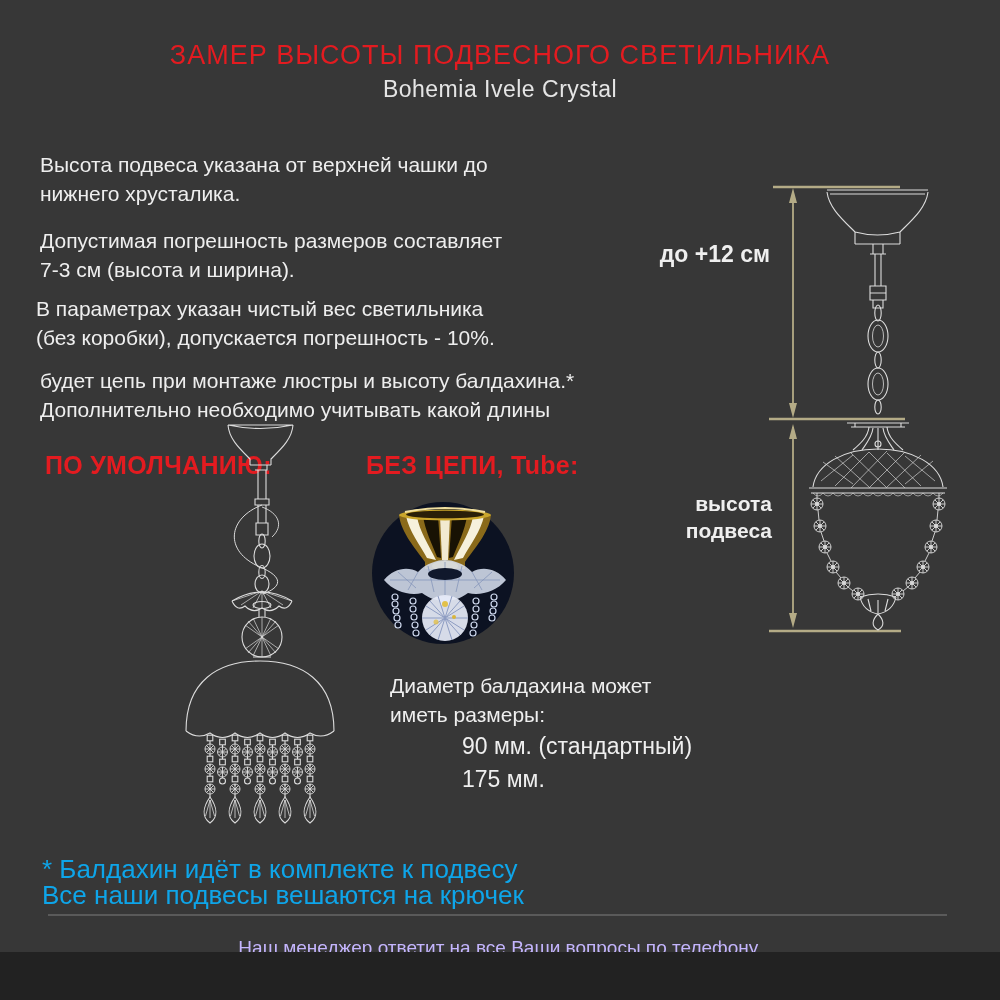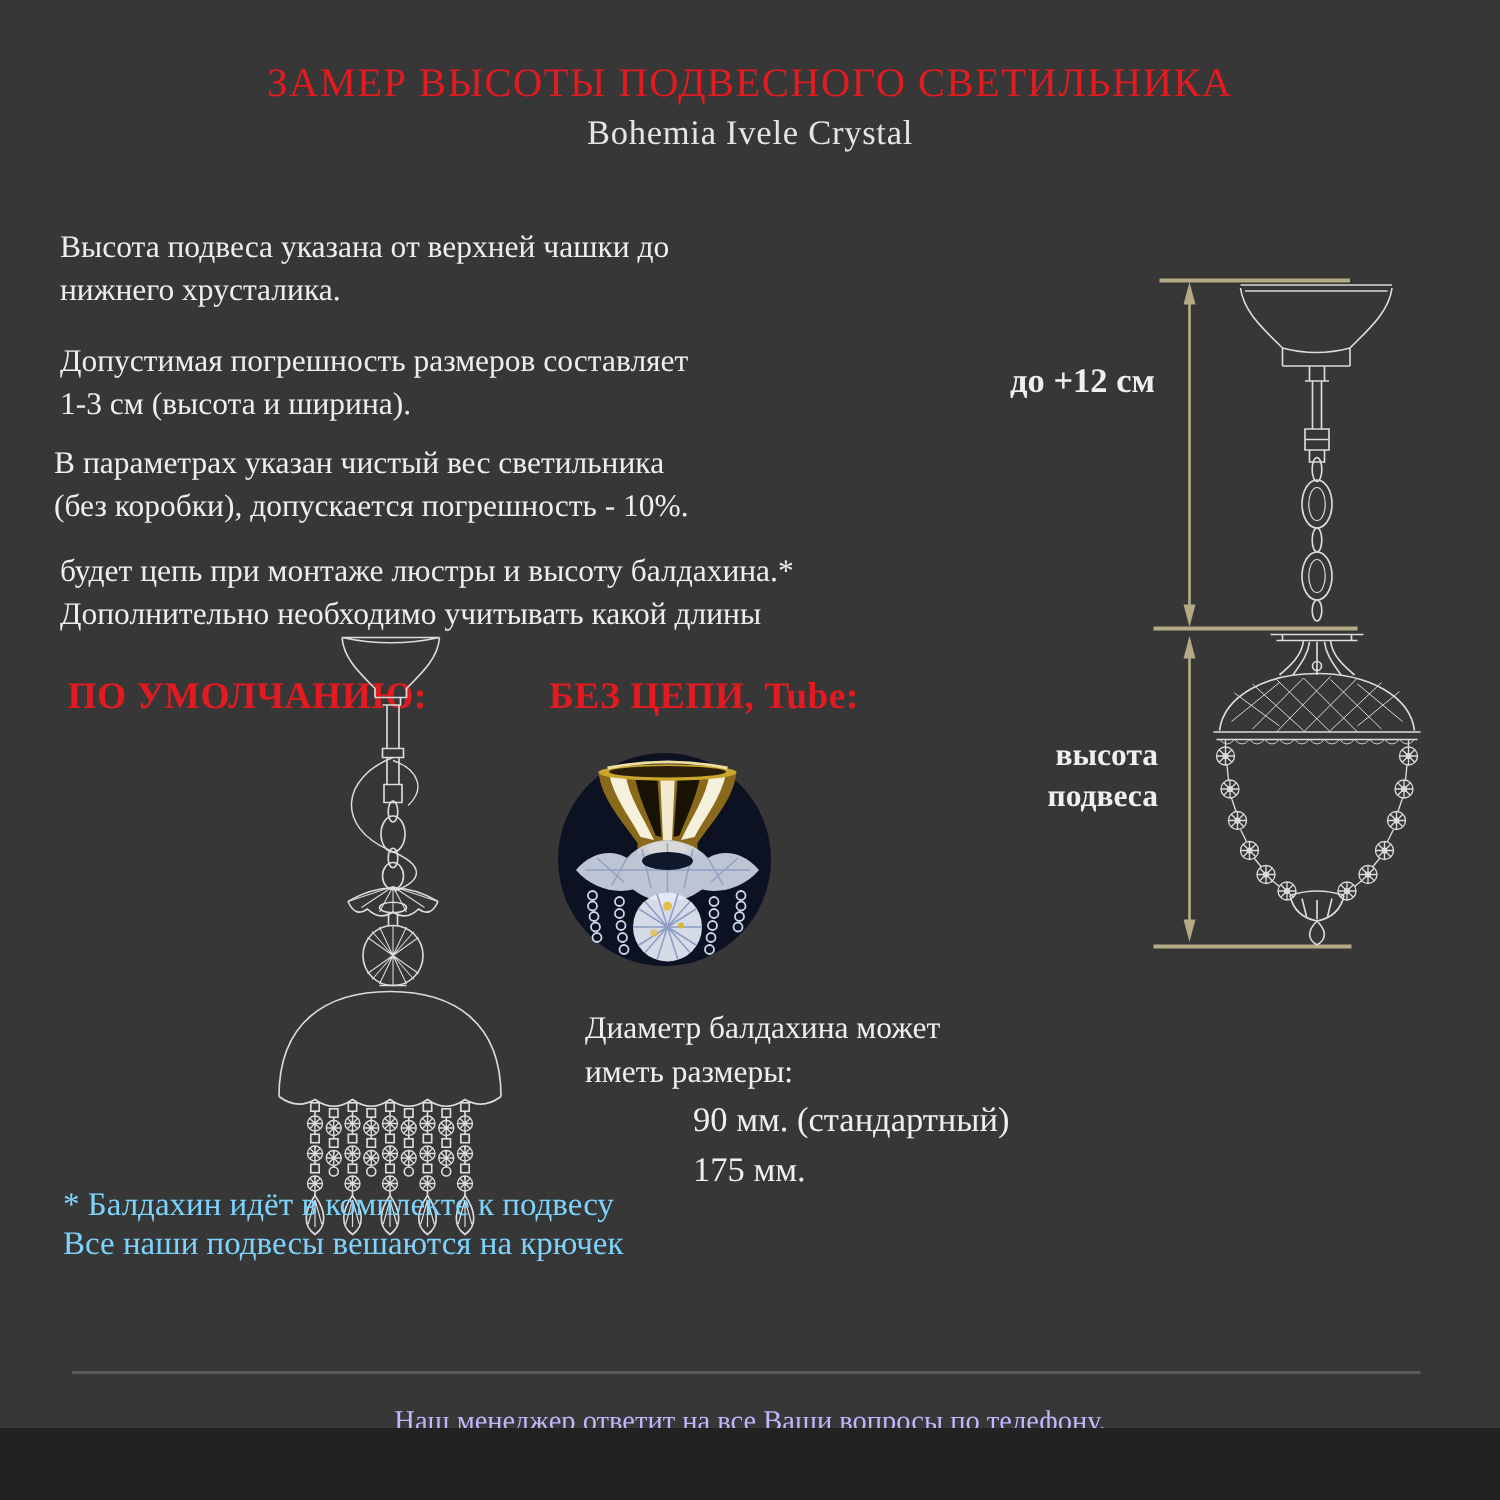--- a/index.html
+++ b/index.html
@@ -1,53 +1,53 @@
 <!DOCTYPE html>
 <html><head>
 <meta charset="utf-8">
 <style>
   html,body{margin:0;padding:0;background:#222;}
   .page{
     position:relative;width:1000px;height:952px;background:#373737;overflow:hidden;
-    font-family:Liberation Serif, serif;color:#efefef;
+    font-family:Liberation Sans, sans-serif;color:#efefef;
   }
   .abs{position:absolute;}
   .title{left:0;right:0;top:40px;text-align:center;color:#e31b20;font-size:27px;letter-spacing:1px;white-space:nowrap;}
   .subtitle{left:0;right:0;top:76px;text-align:center;color:#e5e5e5;font-size:23px;letter-spacing:.5px;white-space:nowrap;}
   .para{font-size:21px;line-height:29px;color:#eeeeee;}
   .para span{display:block;white-space:nowrap;}
   .redlabel{color:#e31b20;font-weight:bold;font-size:25px;letter-spacing:.3px;white-space:nowrap;}
   .dim-allowance{right:230px;top:241px;font-size:23px;font-weight:bold;white-space:nowrap;}
   .dim-height{right:228px;top:490px;font-size:21px;font-weight:bold;line-height:27px;text-align:right;}
   .dim-height span{display:block;}
   .diam-intro{left:390px;top:671px;font-size:21px;line-height:29px;}
   .diam-intro span{display:block;white-space:nowrap;}
   .diam-options{left:462px;top:730px;font-size:23px;line-height:33px;}
   .diam-options div{white-space:nowrap;}
-  .footnote{left:42px;top:790px;font-size:22px;line-height:26px;color:#7dd3fc;}
+  .footnote{left:42px;top:856px;font-size:26px;line-height:26px;color:#0ea5e9;}
   .footnote span{display:block;white-space:nowrap;}
   .divider{left:48px;top:914px;width:899px;height:2px;background:#5a5a5a;}
   .footer-text{left:0;right:0;top:937px;text-align:center;font-size:19px;color:#c4b5fd;white-space:nowrap;}
   svg{display:block;}
 </style>
 </head>
 <body>
 
 <div class="page">
 
   <div class="abs title">ЗАМЕР ВЫСОТЫ ПОДВЕСНОГО СВЕТИЛЬНИКА</div>
   <div class="abs subtitle">Bohemia Ivele Crystal</div>
 
   <div class="abs para" style="left:40px;top:150px;">
     <span>Высота подвеса указана от верхней чашки до</span>
     <span>нижнего хрусталика.</span>
   </div>
   <div class="abs para" style="left:40px;top:226px;">
     <span>Допустимая погрешность размеров составляет</span>
-    <span>1-3 см (высота и ширина).</span>
+    <span>7-3 см (высота и ширина).</span>
   </div>
   <div class="abs para" style="left:36px;top:294px;">
     <span>В параметрах указан чистый вес светильника</span>
     <span>(без коробки), допускается погрешность - 10%.</span>
   </div>
   <div class="abs para" style="left:40px;top:366px;">
     <span>будет цепь при монтаже люстры и высоту балдахина.*</span>
     <span>Дополнительно необходимо учитывать какой длины</span>
   </div>
 

